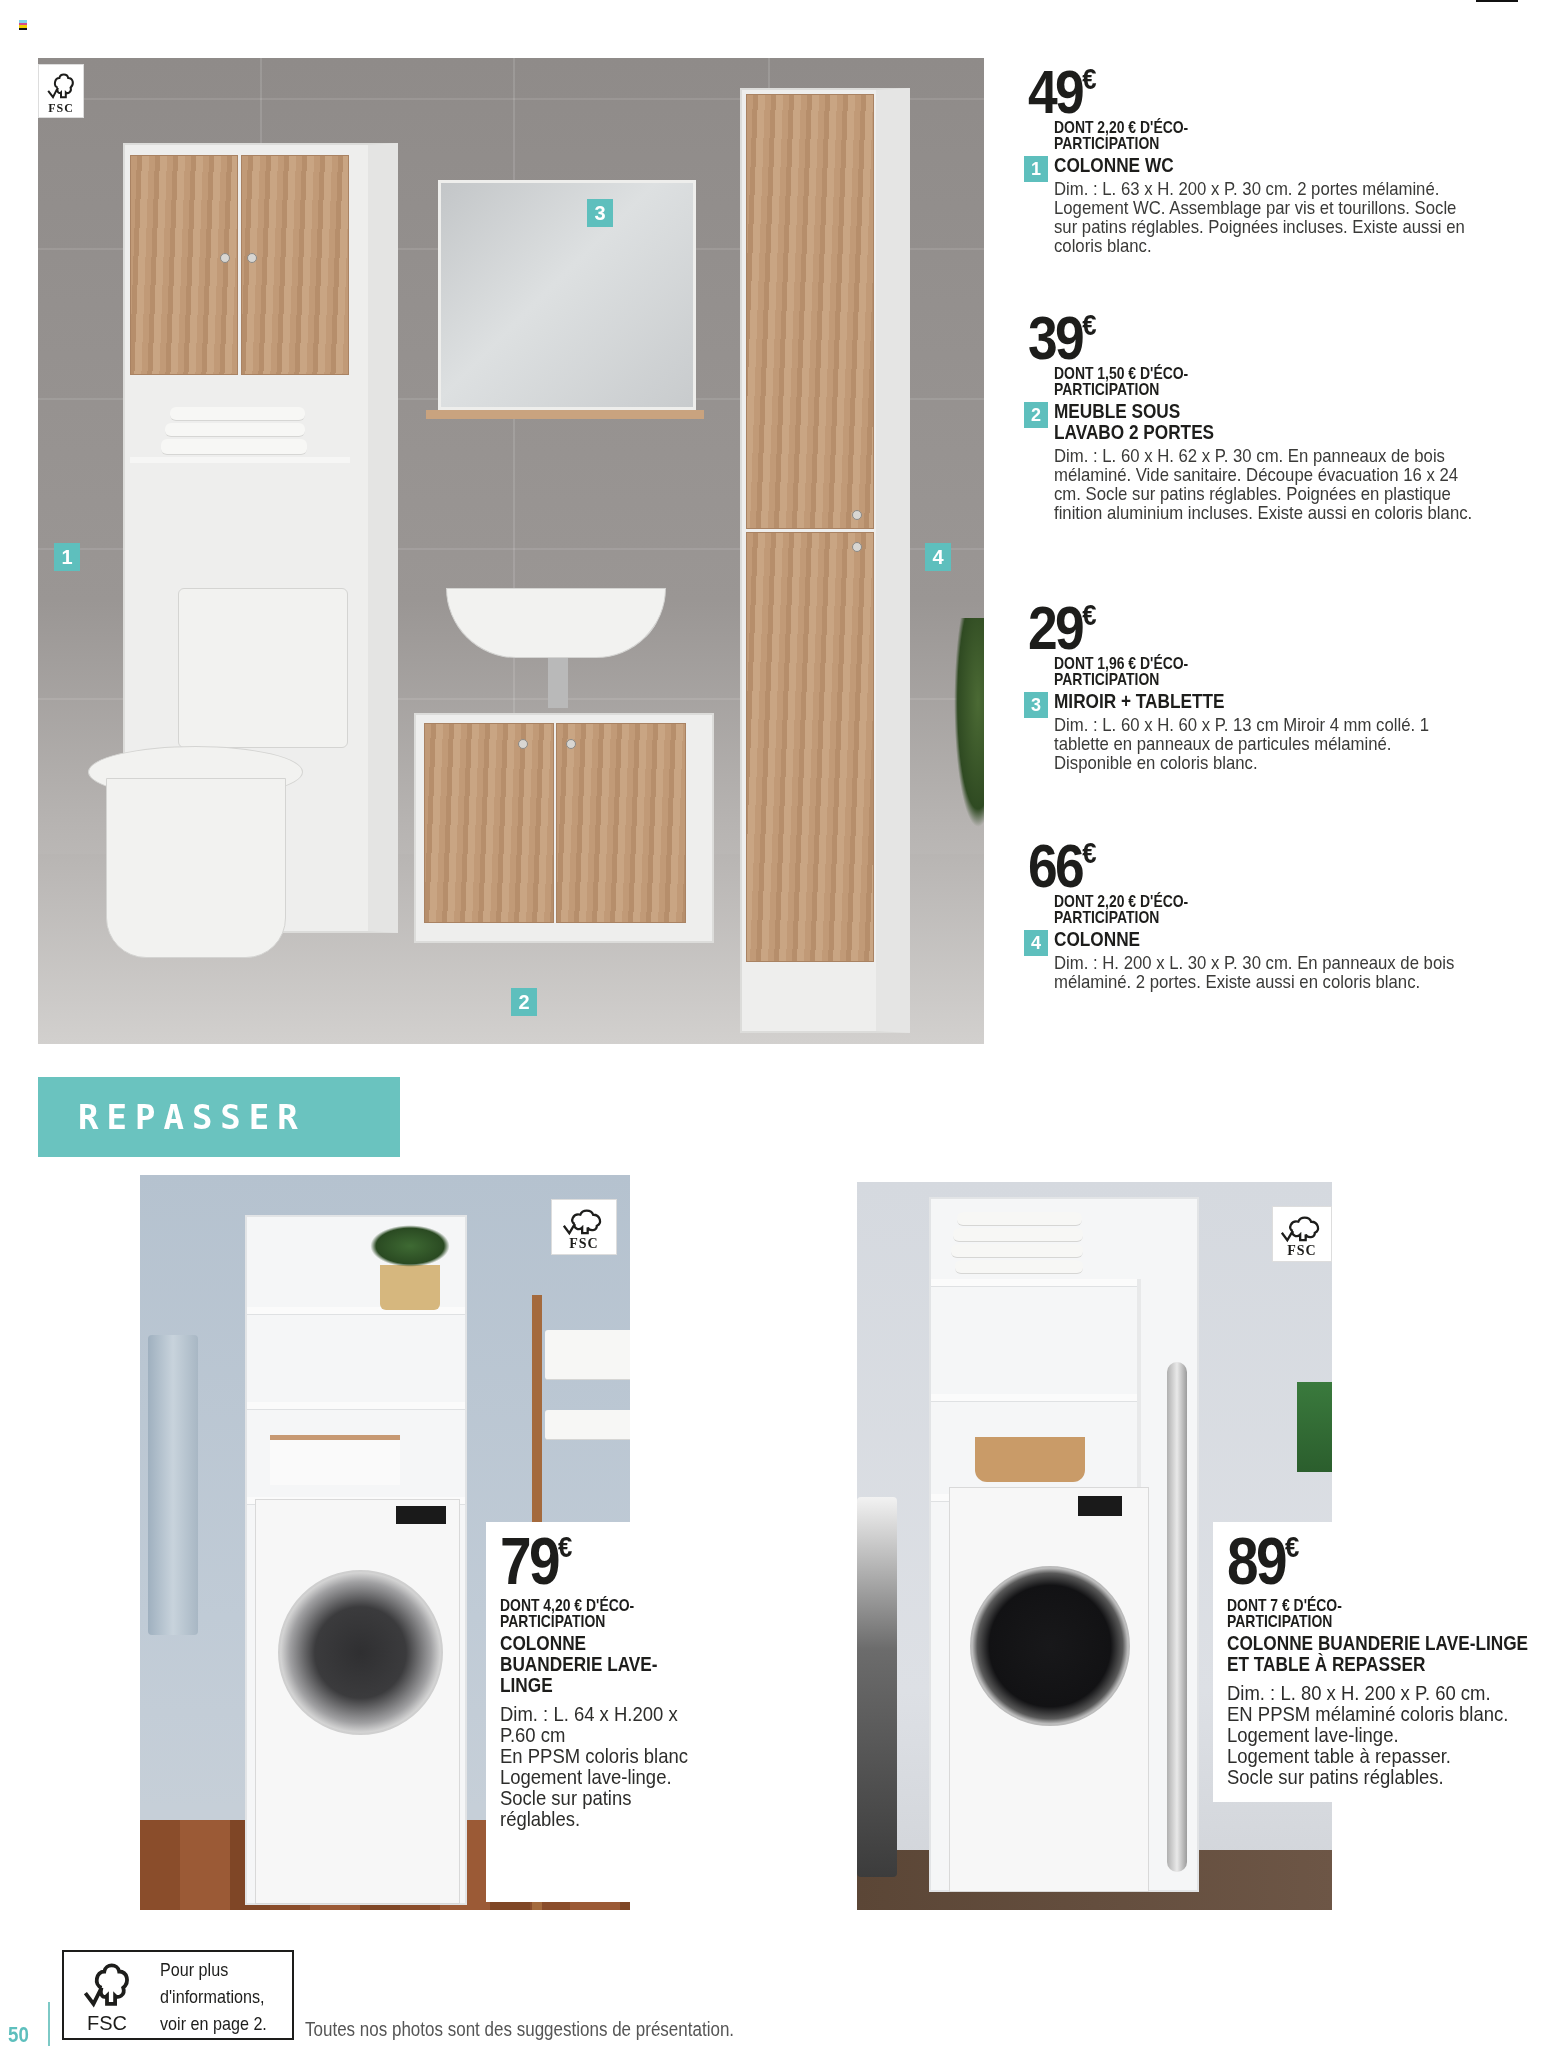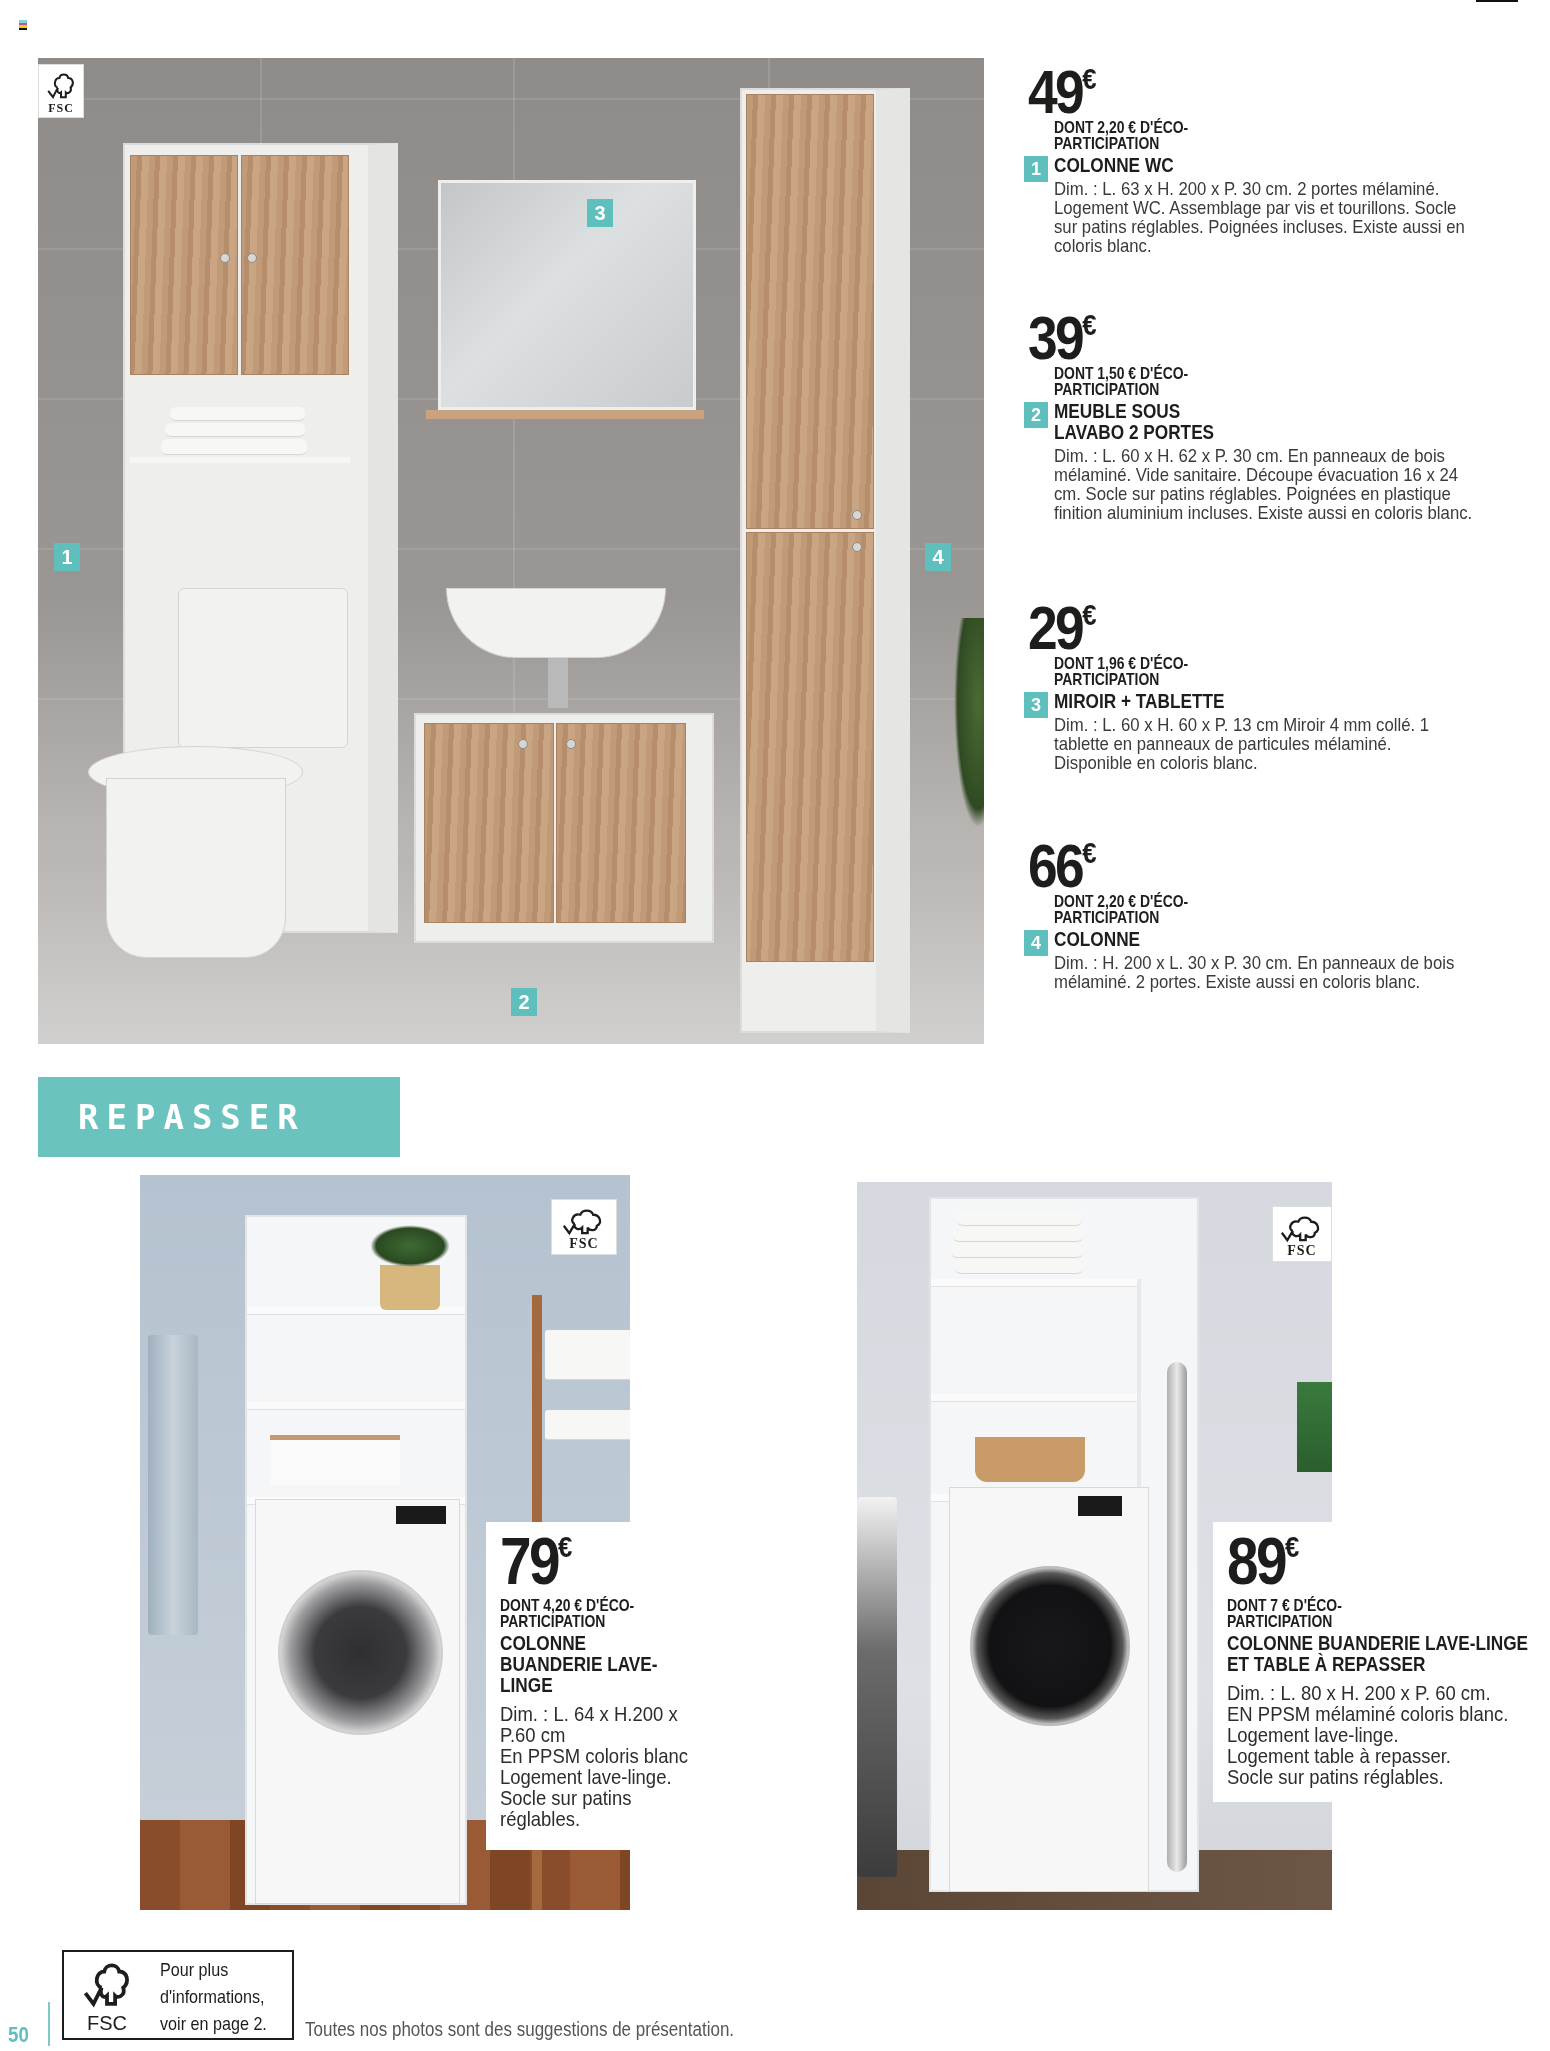--- a/index.html
+++ b/index.html
@@ -203,21 +203,21 @@
   </div>
 
   <div class="fsc" style="left:411px;top:24px;width:66px;height:56px;padding-bottom:3px">
     <svg width="44" height="28" viewBox="0 0 48 30">
         <path d="M2 18 L8 26 L14 16 M14 16 C8 14 12 4 20 6 C22 0 32 0 34 6 C42 6 44 16 38 18 C38 24 30 24 28 20 L28 26 L22 26 L22 20 C18 24 12 20 14 16" fill="none" stroke="#1d1d1b" stroke-width="2.5"></path>
       </svg>
     <span class="fsc-txt" style="font-size:14px">FSC</span>
   </div>
 </div>
 
-<div class="card" style="left:486px;top:1522px;width:200px;height:328px">
+<div class="card" style="left:486px;top:1522px;width:200px;height:380px">
   <div class="price"><span>79</span><span class="cur">€</span></div>
   <div class="eco" style="margin-top:8px">DONT 4,20 € D'ÉCO-PARTICIPATION</div>
   <div class="ptitle" style="width:210px">COLONNE BUANDERIE LAVE-LINGE</div>
   <div class="desc" style="margin-top:8px;width:230px">
     <div>Dim. : L. 64 x H.200 x</div>
     <div>P.60 cm</div>
     <div>En PPSM coloris blanc</div>
     <div>Logement lave-linge.</div>
     <div>Socle sur patins</div>
     <div>réglables.</div>

